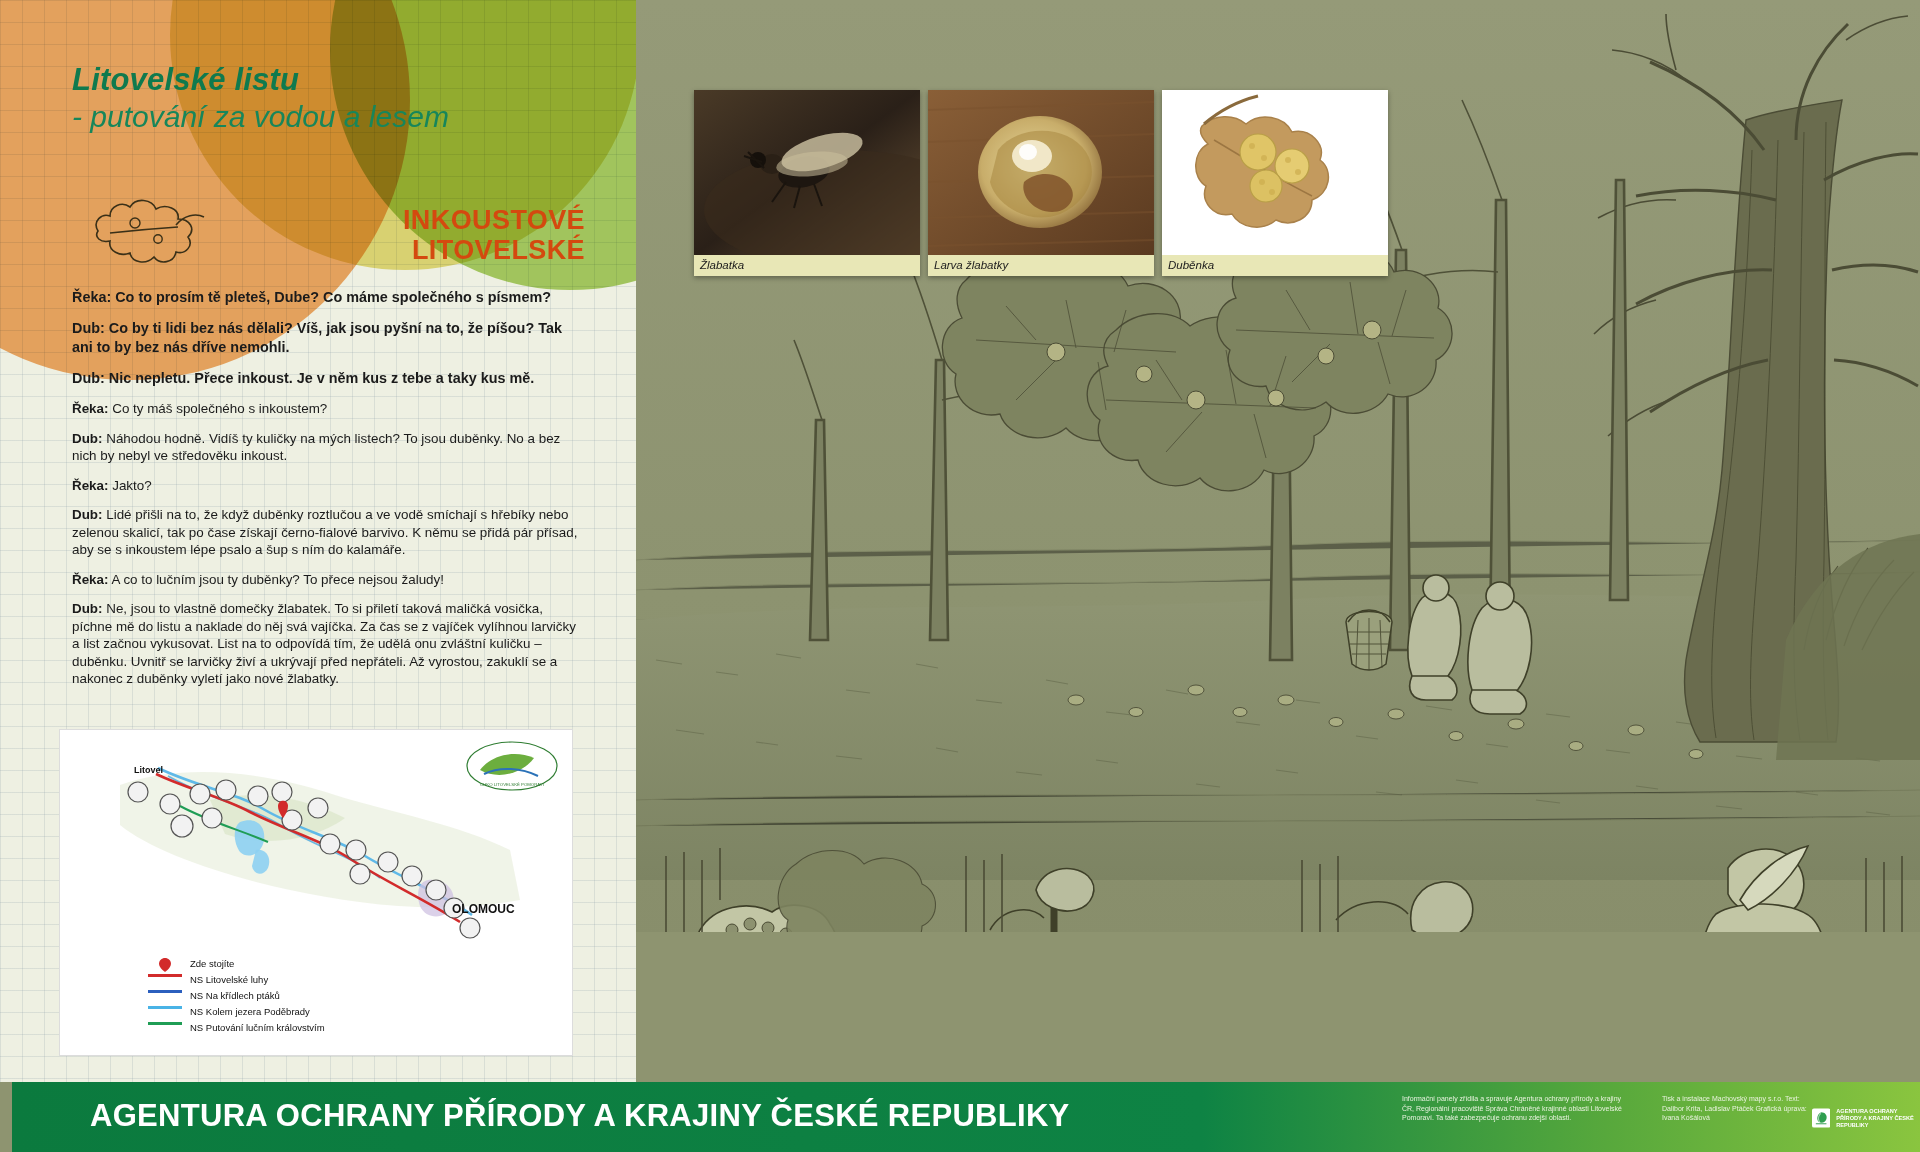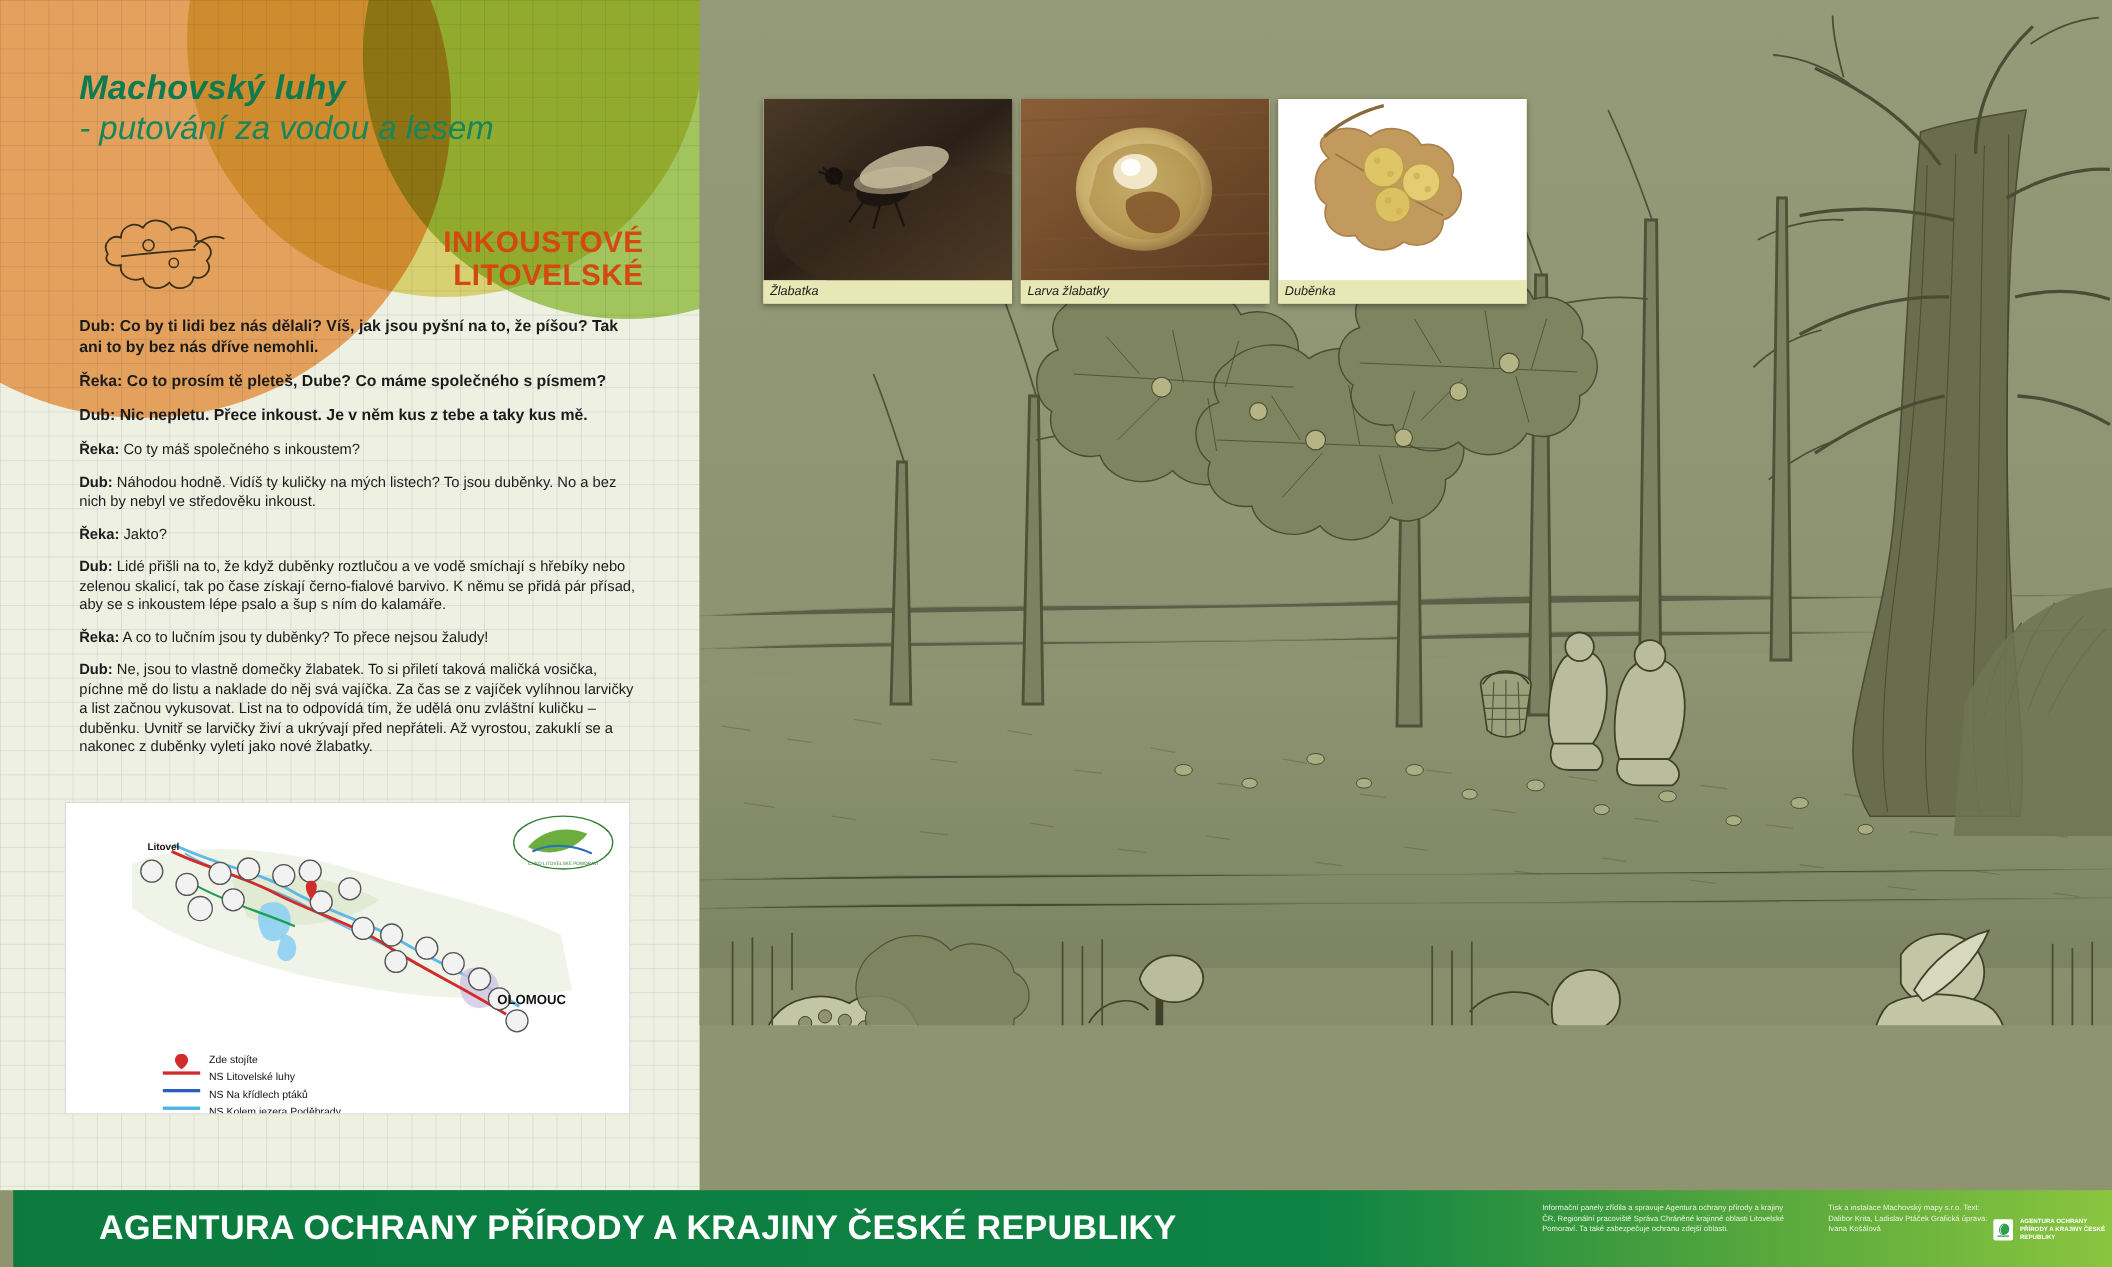--- a/index.html
+++ b/index.html
@@ -122,21 +122,21 @@
     font-size: 14.4px;
     line-height: 19px;
   }
   .spk { font-weight: bold; }
 
   
   .map-card {
     position: absolute;
     left: 60px; top: 730px;
     width: 512px;
-    height: 282px;
+    height: 325px;
     background: #ffffff;
     box-shadow: 0 0 0 1px #dcdcdc;
     overflow: hidden;
   }
   .map-area {
     position: absolute;
     left: 0; top: 0;
     width: 512px; height: 230px;
     background: #ffffff;
   }
@@ -262,21 +262,21 @@
 <div id="board">
 
   <div class="left-panel">
     <div class="grid-paper"></div>
     <div class="blob blob-orange"></div>
     <div class="blob blob-yellow"></div>
     <div class="blob blob-green"></div>
     <div class="blob blob-white"></div>
 
     <div class="title-wrap">
-      <div class="title-line1">Machovský luhy</div>
+      <div class="title-line1">Litovelské listu</div>
       <div class="title-line2">- putování za vodou a lesem</div>
     </div>
 
     <svg class="leaf-icon" viewBox="0 0 150 90">
       <g fill="none" stroke="#3a3018" stroke-width="1.6">
         <path d="M18,46 C12,36 22,28 30,31 C30,21 42,16 50,22 C56,12 72,14 76,24
                  C86,18 100,24 98,34 C110,34 116,44 108,52 C114,60 106,70 96,67
                  C94,78 80,80 74,72 C66,80 52,78 50,68 C40,72 28,66 30,56
                  C20,58 14,52 18,46 Z"></path>
         <path d="M30,48 C48,46 68,44 98,42"></path>
@@ -285,22 +285,22 @@
       <circle cx="78" cy="54" r="4.2" fill="none" stroke="#3a3018" stroke-width="1.4"></circle>
       <path d="M96,40 C104,30 116,28 124,32" fill="none" stroke="#3a3018" stroke-width="1.6"></path>
     </svg>
 
     <div class="subtitle-wrap">
       <div class="subtitle">INKOUSTOVÉ</div>
       <div class="subtitle">LITOVELSKÉ</div>
     </div>
 
     <div class="dialog">
+      <p class="bold"><span class="spk">Řeka:</span><span> Co to prosím tě pleteš, Dube? Co máme společného s písmem?</span></p>
       <p class="bold"><span class="spk">Dub:</span><span> Co by ti lidi bez nás dělali? Víš, jak jsou pyšní na to, že píšou? Tak ani to by bez nás dříve nemohli.</span></p>
-      <p class="bold"><span class="spk">Řeka:</span><span> Co to prosím tě pleteš, Dube? Co máme společného s písmem?</span></p>
       <p class="bold"><span class="spk">Dub:</span><span> Nic nepletu. Přece inkoust. Je v něm kus z tebe a taky kus mě.</span></p>
       <p><span class="spk">Řeka:</span><span> Co ty máš společného s inkoustem?</span></p>
       <p><span class="spk">Dub:</span><span> Náhodou hodně. Vidíš ty kuličky na mých listech? To jsou duběnky. No a bez nich by nebyl ve středověku inkoust.</span></p>
       <p><span class="spk">Řeka:</span><span> Jakto?</span></p>
       <p><span class="spk">Dub:</span><span> Lidé přišli na to, že když duběnky roztlučou a ve vodě smíchají s hřebíky nebo zelenou skalicí, tak po čase získají černo-fialové barvivo. K němu se přidá pár přísad, aby se s inkoustem lépe psalo a šup s ním do kalamáře.</span></p>
       <p><span class="spk">Řeka:</span><span> A co to lučním jsou ty duběnky? To přece nejsou žaludy!</span></p>
       <p><span class="spk">Dub:</span><span> Ne, jsou to vlastně domečky žlabatek. To si přiletí taková maličká vosička, píchne mě do listu a naklade do něj svá vajíčka. Za čas se z vajíček vylíhnou larvičky a list začnou vykusovat. List na to odpovídá tím, že udělá onu zvláštní kuličku – duběnku. Uvnitř se larvičky živí a ukrývají před nepřáteli. Až vyrostou, zakuklí se a nakonec z duběnky vyletí jako nové žlabatky.</span></p>
     </div>
 
     <div class="map-card">

